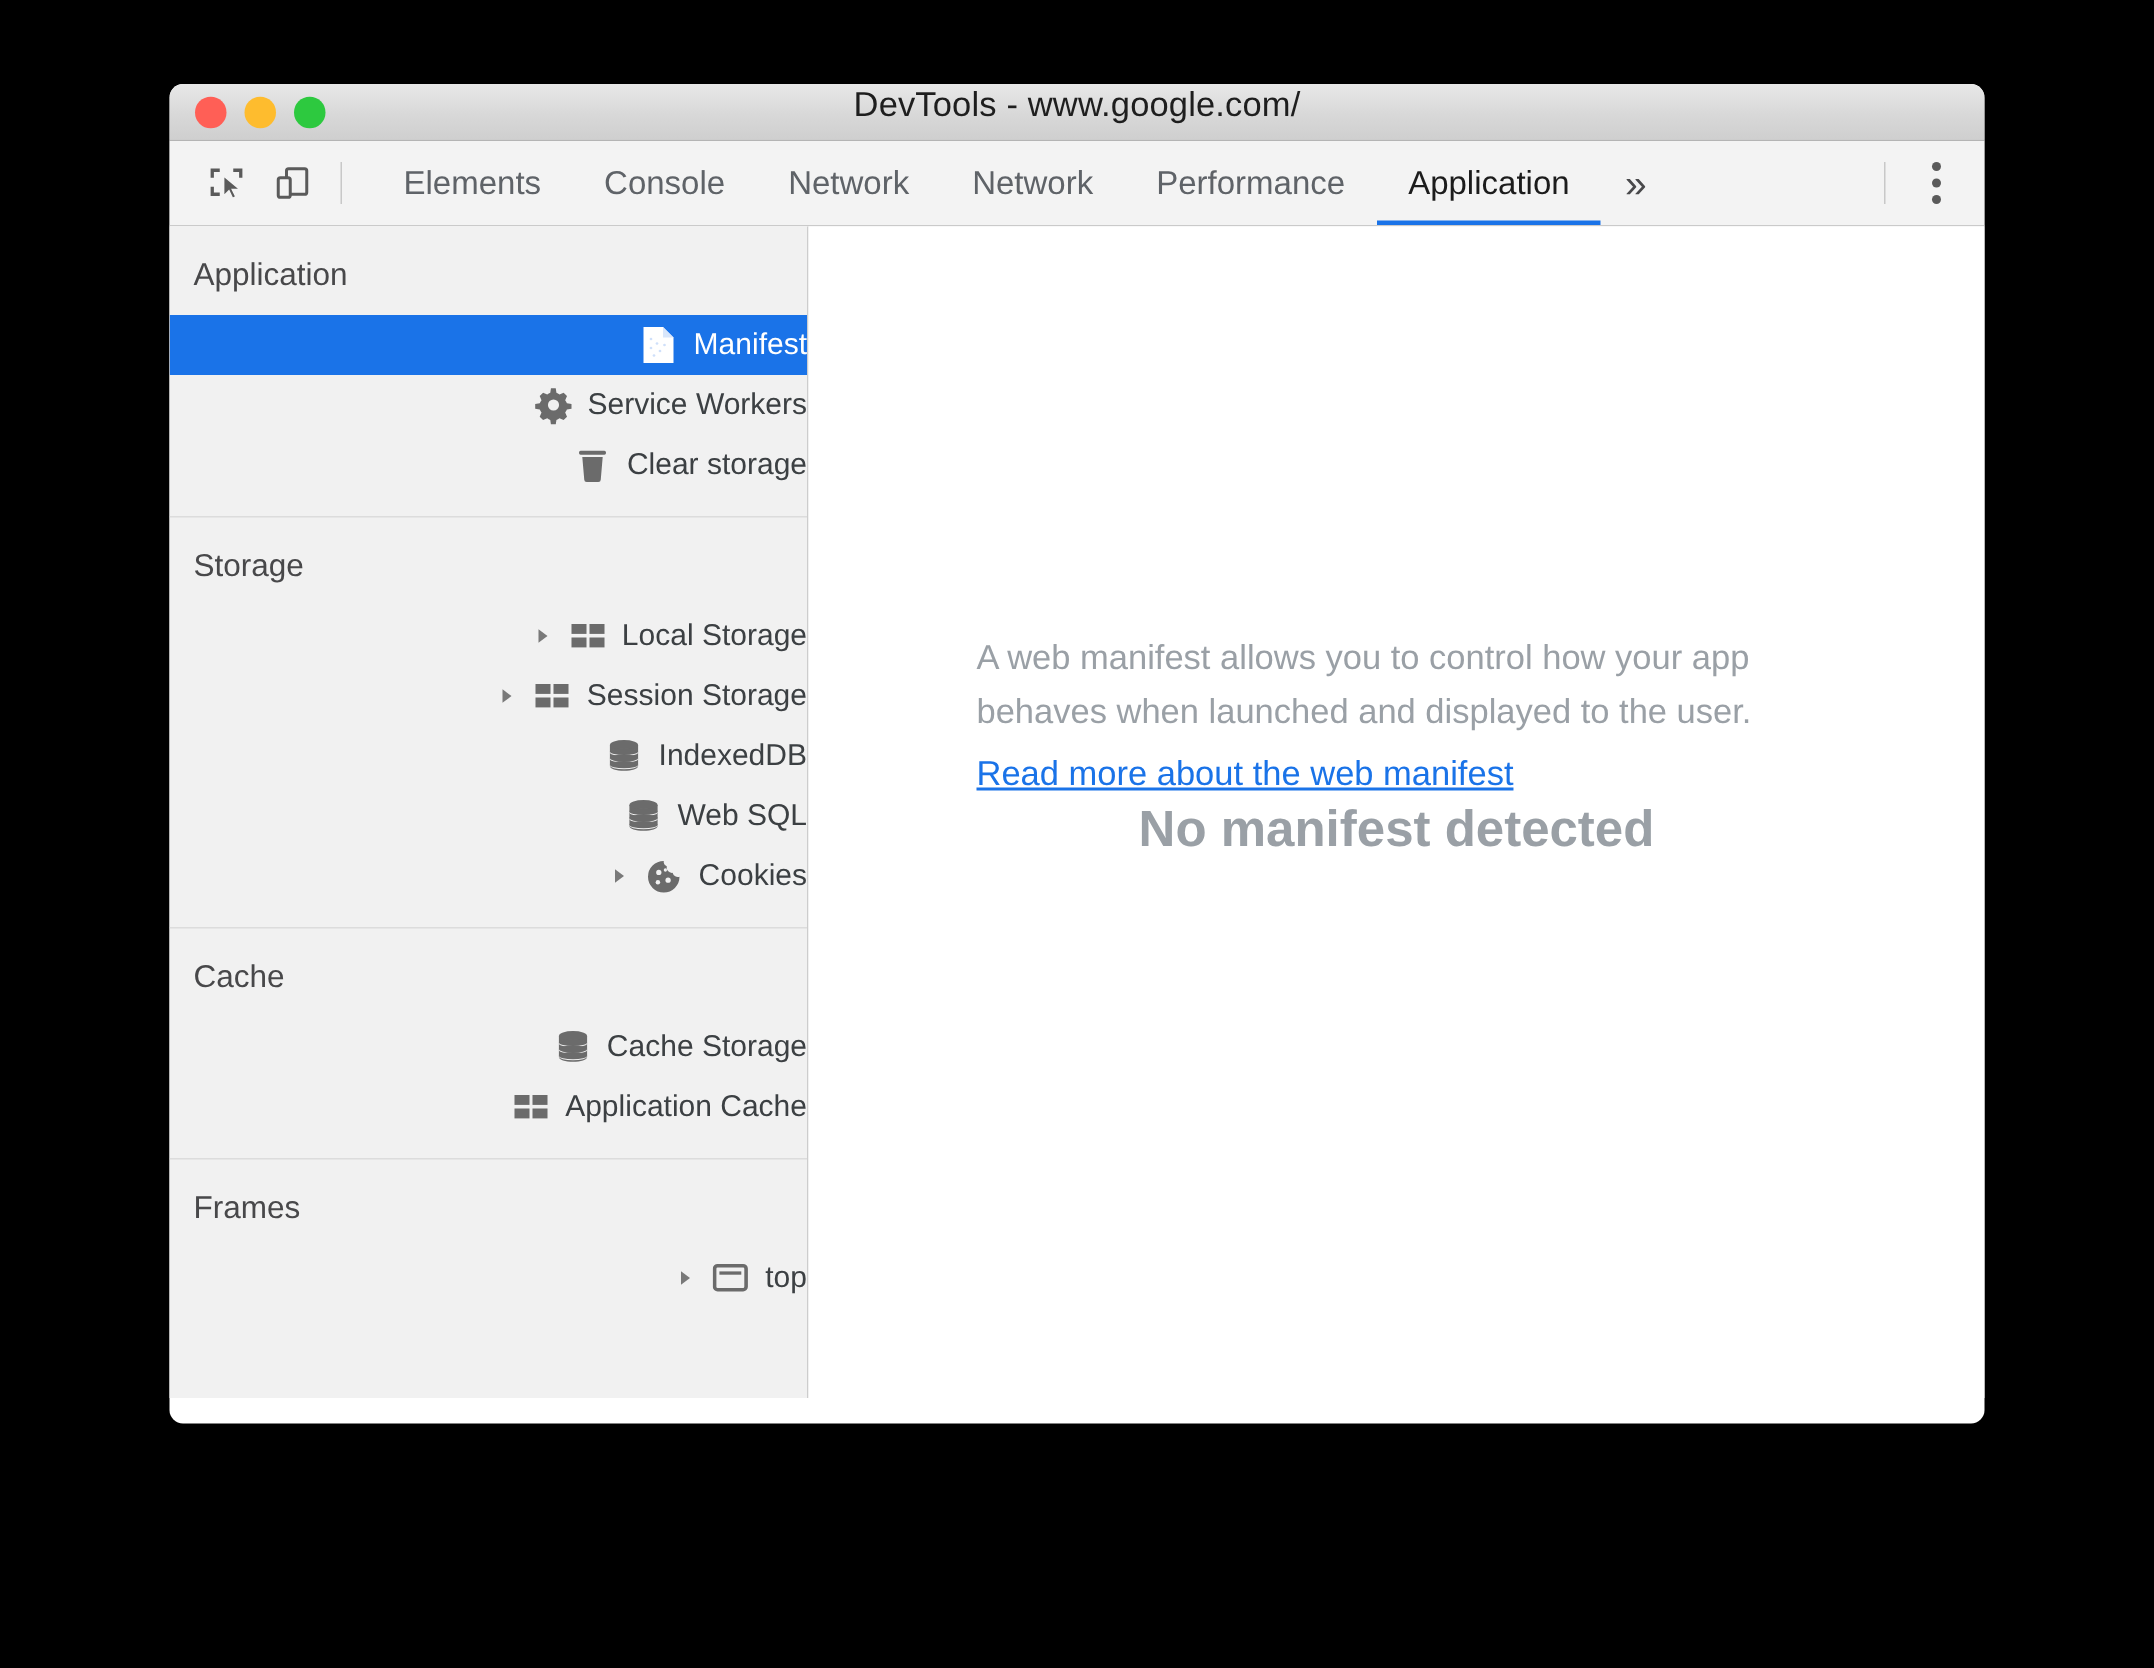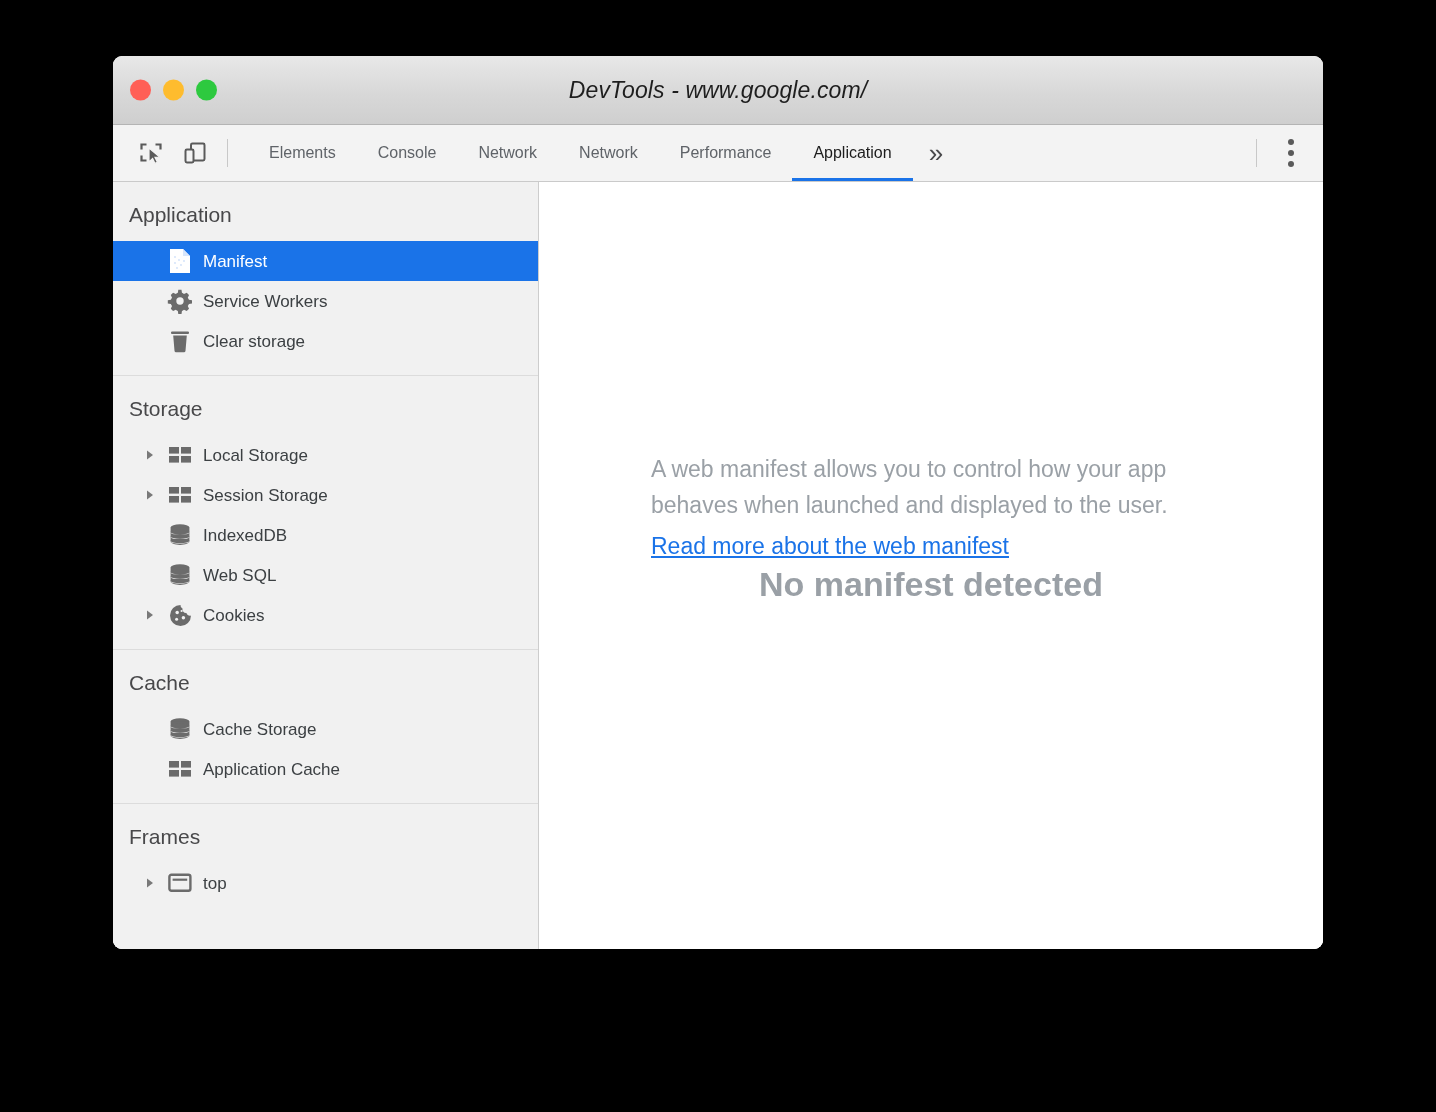--- a/index.html
+++ b/index.html
@@ -21,26 +21,25 @@
     height: 893px;
     border-radius: 9px;
     overflow: hidden;
     background: #ffffff;
     box-shadow: 0 0 0 0.5px rgba(0,0,0,0.35);
   }
 
   
   #titlebar {
     position: relative;
-    height: 69px;
+    height: 38px;
     background: linear-gradient(to bottom, #e8e8e8 0%, #d8d8d8 55%, #cfcfcf 100%);
     border-bottom: 1px solid #b4b4b4;
     display: flex;
-    align-items: center;
-    font-style: italic;
+    align-items: flex-start;
   }
   .traffic-lights {
     position: absolute;
     left: 17px;
     top: 50%;
     transform: translateY(-50%);
     display: flex;
     gap: 12px;
   }
   .tl {
@@ -88,21 +87,21 @@
   .tabs {
     display: flex;
     align-items: stretch;
     margin-left: 10px;
   }
   .tab {
     position: relative;
     display: flex;
     align-items: center;
     padding: 0 21px;
-    font-size: 16px;
+    font-size: 22px;
     color: #5f6368;
     cursor: pointer;
     white-space: nowrap;
   }
   .tab.active { color: #1c1c1c; }
   .tab.active::after {
     content: "";
     position: absolute;
     left: 0; right: 0; bottom: 0;
     height: 3px;
@@ -152,24 +151,25 @@
     color: #48484a;
     padding: 21px 0 14px 16px;
   }
   .section-items { padding-bottom: 14px; }
 
   .item {
     display: flex;
     align-items: center;
     height: 40px;
     padding-left: 30px;
-    font-size: 17px;
+    font-size: 20px;
     color: #3c4043;
     cursor: pointer;
     white-space: nowrap;
+    justify-content: flex-end;
   }
   .item.selected {
     background: #1a73e8;
     color: #ffffff;
   }
   .item .twisty {
     width: 20px;
     flex: 0 0 20px;
     display: flex;
     align-items: center;

